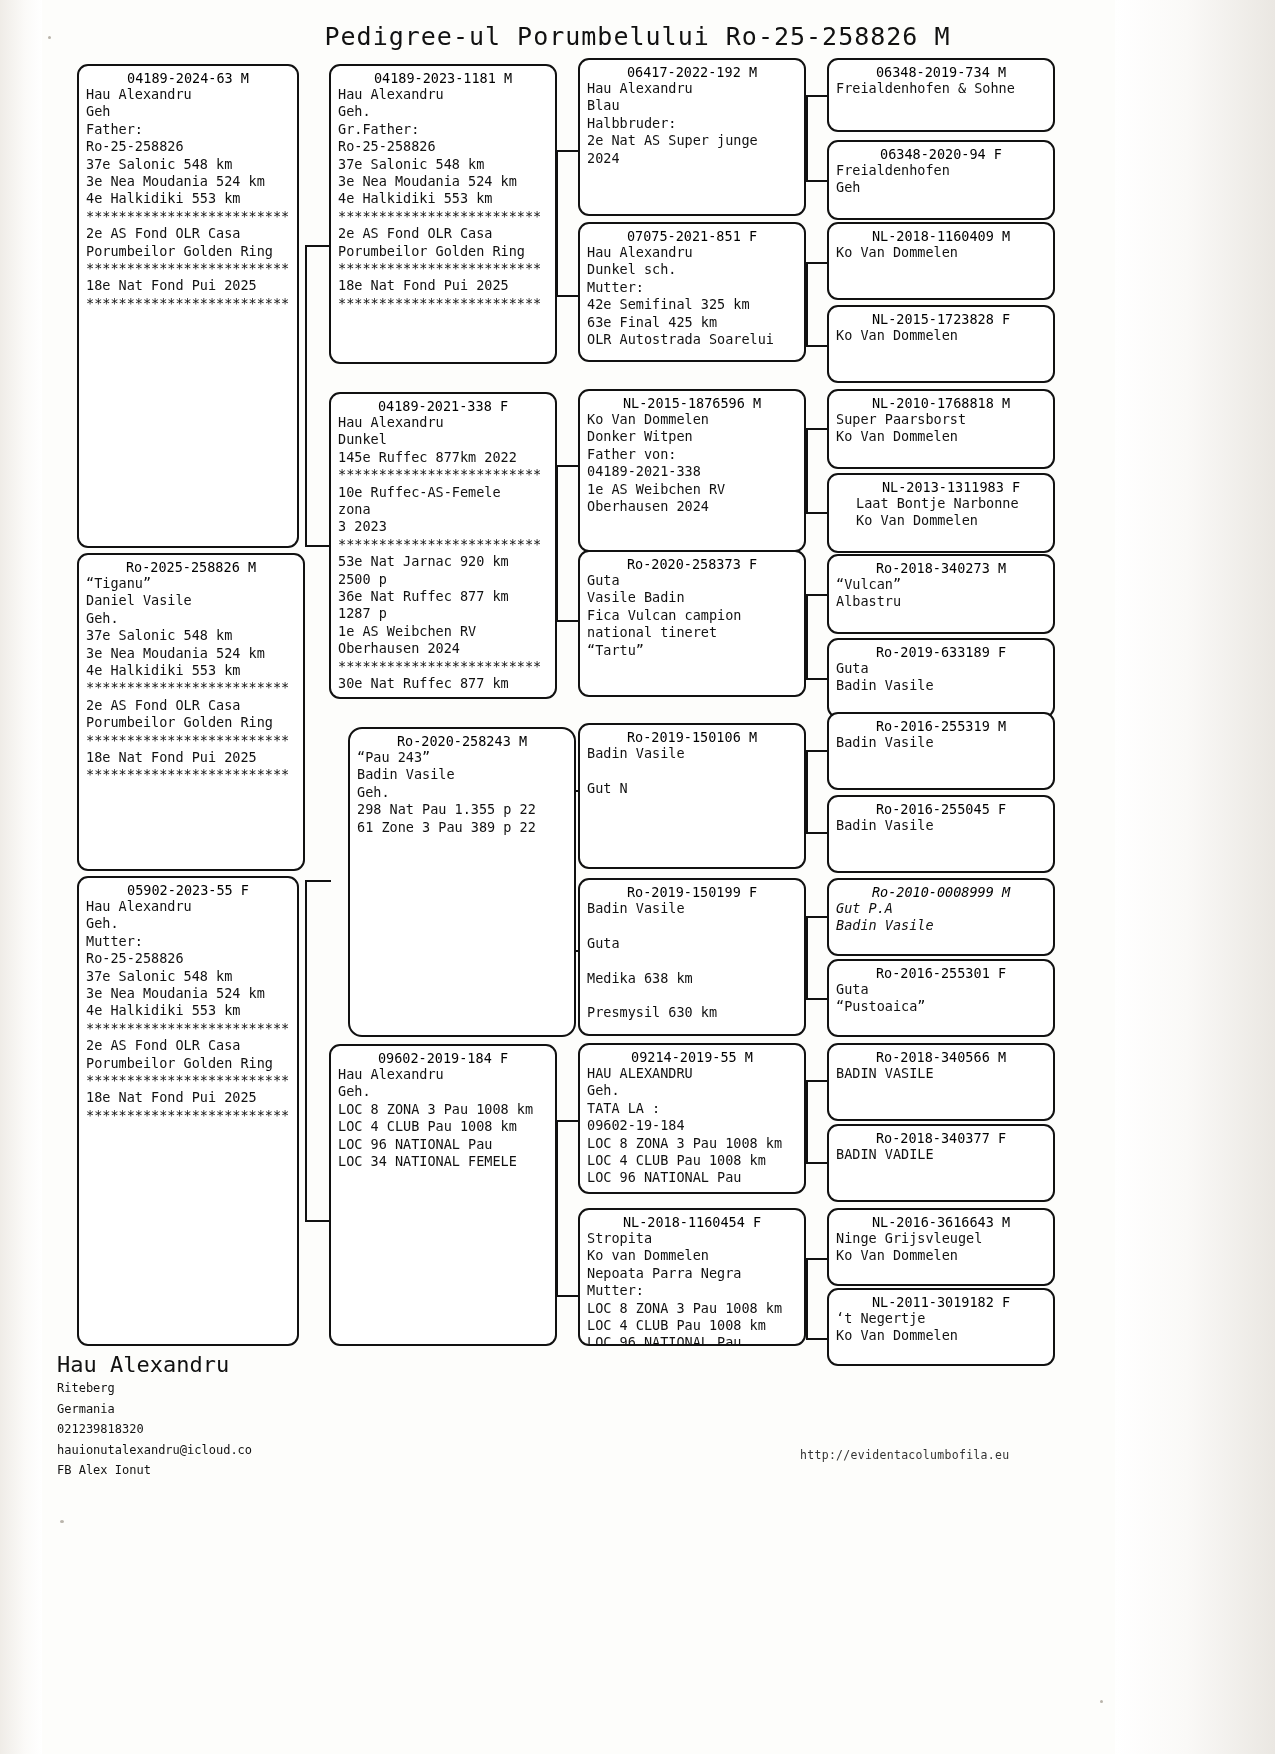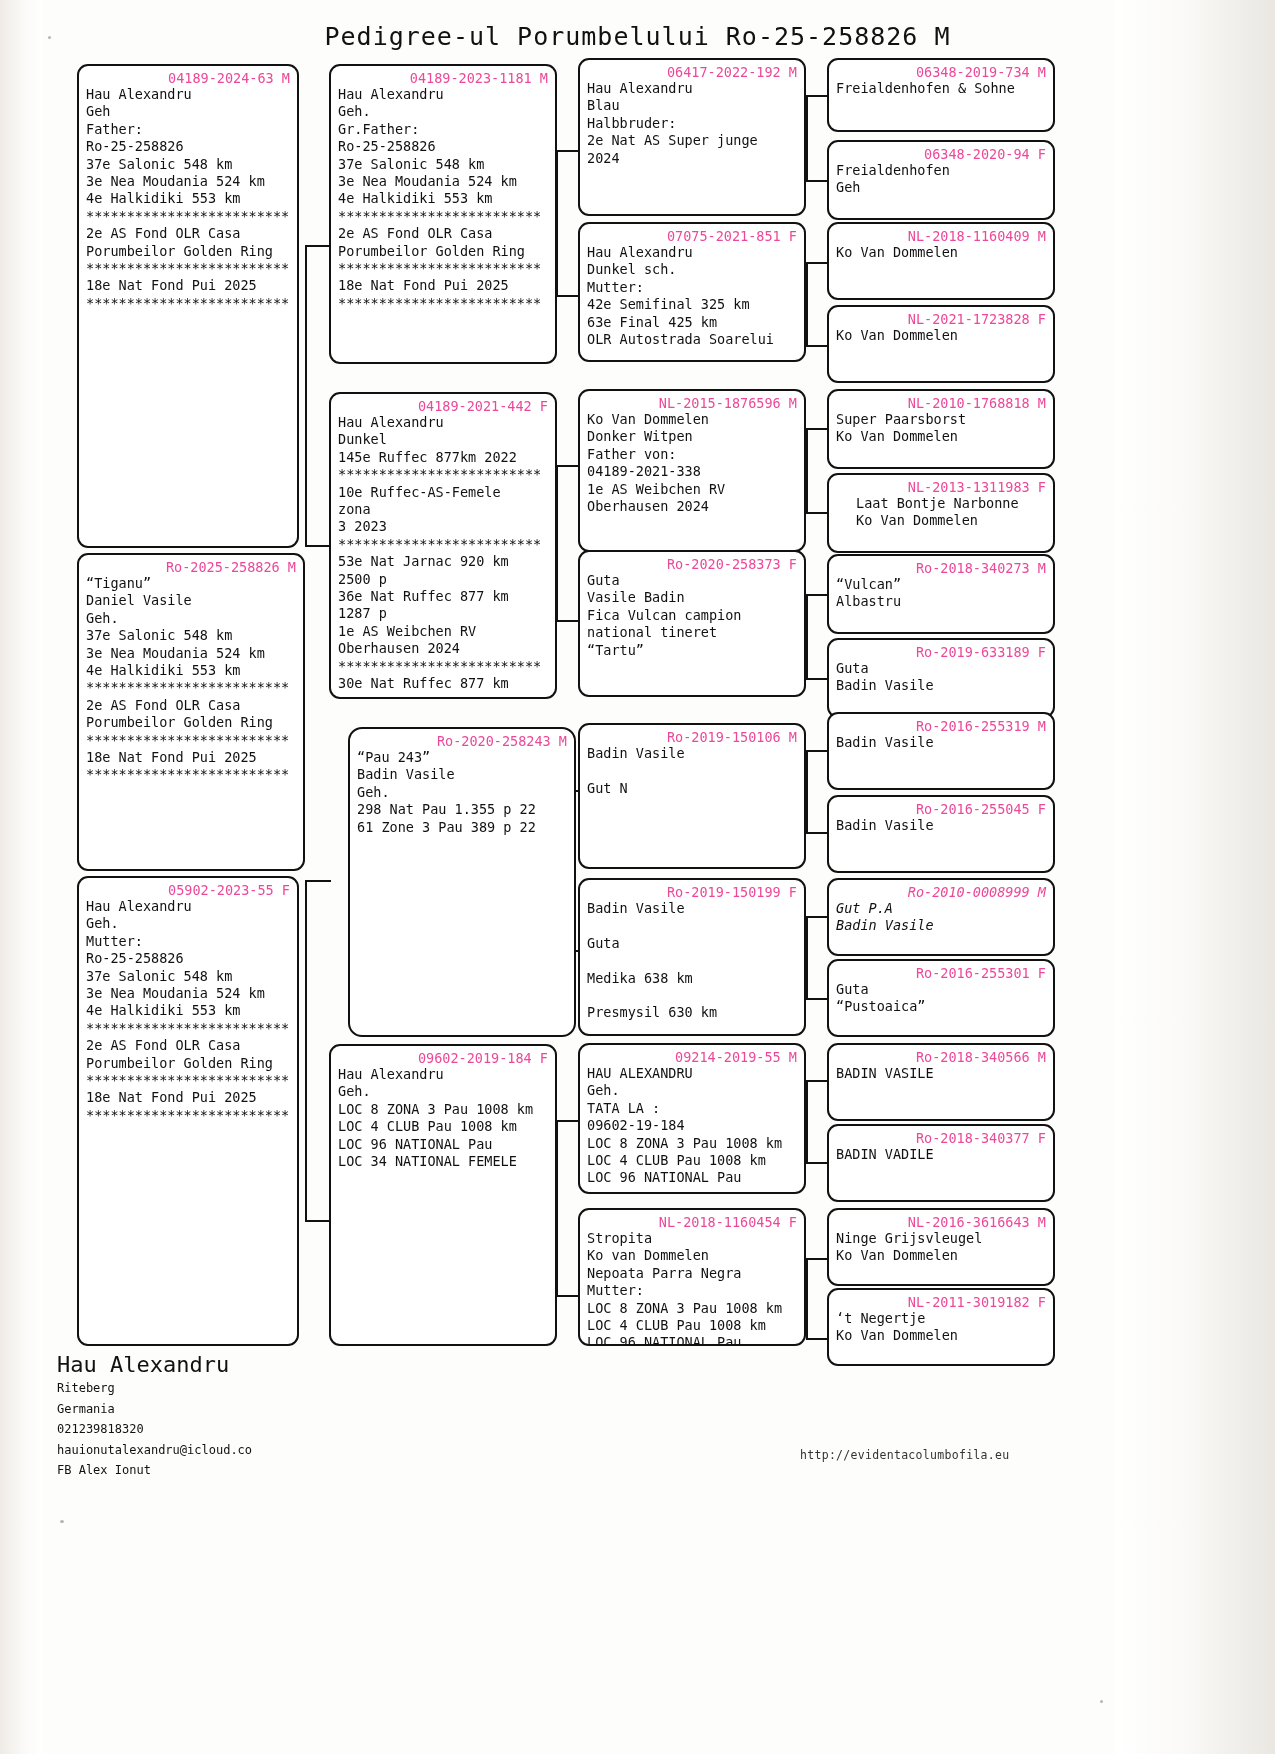--- a/index.html
+++ b/index.html
@@ -1,20 +1,20 @@
 <!DOCTYPE html>
 <html><head>
 <meta charset="utf-8">
 <style>
   html,body{margin:0;padding:0;background:#fff;}
   body{width:1275px;height:1754px;position:relative;font-family:"DejaVu Sans Mono",monospace;color:#111;}
   .page{position:absolute;inset:0;background:#fdfdfb;}
   .title{position:absolute;top:22px;left:0;width:1275px;text-align:center;font-size:25px;letter-spacing:1px;color:#111;font-family:"DejaVu Sans Mono",monospace;}
   .box{position:absolute;border:2px solid #111;border-radius:11px;background:#fff;box-sizing:border-box;padding:4px 7px 5px 7px;overflow:hidden;}
-  .bid{color:#ec4899;font-size:13.5px;text-align:right;line-height:16px;white-space:nowrap;}
+  .bid{color:#000000;font-size:13.5px;text-align:center;line-height:16px;white-space:nowrap;}
   .btxt{font-size:13.5px;line-height:17.4px;white-space:pre;color:#111;}
   .conn{position:absolute;background:#111;}
   .footer{position:absolute;left:57px;top:1352px;}
   .footer .fname{font-size:22px;line-height:26px;color:#111;}
   .footer .fline{font-size:12px;line-height:20.5px;color:#111;white-space:pre;}
   .url{position:absolute;left:800px;top:1448px;font-size:11.5px;color:#333;letter-spacing:0.3px;}
   .scanL{position:absolute;left:0;top:0;width:42px;height:1754px;background:linear-gradient(90deg,#efece7 0%,#fbfaf8 60%,#fff 100%);}
   .scanR{position:absolute;right:0;top:0;width:160px;height:1754px;background:linear-gradient(270deg,#eae7e2 0%,#faf9f7 55%,#fff 100%);}
   .specks span{position:absolute;background:#b9b4ab;border-radius:50%;}
 </style>
@@ -143,21 +143,21 @@
 3e Nea Moudania 524 km
 4e Halkidiki 553 km
 *************************
 2e AS Fond OLR Casa
 Porumbeilor Golden Ring
 *************************
 18e Nat Fond Pui 2025
 *************************</div>
   </div>
   <div class="box" style="left:329px;top:392px;width:228px;height:307px;">
-    <div class="bid">04189-2021-442 F</div>
+    <div class="bid">04189-2021-338 F</div>
     <div class="btxt">Hau Alexandru
 Dunkel
 145e Ruffec 877km 2022
 *************************
 10e Ruffec-AS-Femele
 zona
 3 2023
 *************************
 53e Nat Jarnac 920 km
 2500 p
@@ -264,21 +264,21 @@
   <div class="box" style="left:827px;top:140px;width:228px;height:80px;">
     <div class="bid">06348-2020-94 F</div>
     <div class="btxt">Freialdenhofen
 Geh</div>
   </div>
   <div class="box" style="left:827px;top:222px;width:228px;height:78px;">
     <div class="bid">NL-2018-1160409 M</div>
     <div class="btxt">Ko Van Dommelen</div>
   </div>
   <div class="box" style="left:827px;top:305px;width:228px;height:78px;">
-    <div class="bid">NL-2021-1723828 F</div>
+    <div class="bid">NL-2015-1723828 F</div>
     <div class="btxt">Ko Van Dommelen</div>
   </div>
   <div class="box" style="left:827px;top:389px;width:228px;height:80px;">
     <div class="bid">NL-2010-1768818 M</div>
     <div class="btxt">Super Paarsborst
 Ko Van Dommelen</div>
   </div>
   <div class="box" style="left:827px;top:473px;width:228px;height:80px;padding-left:27px;">
     <div class="bid">NL-2013-1311983 F</div>
     <div class="btxt">Laat Bontje Narbonne

